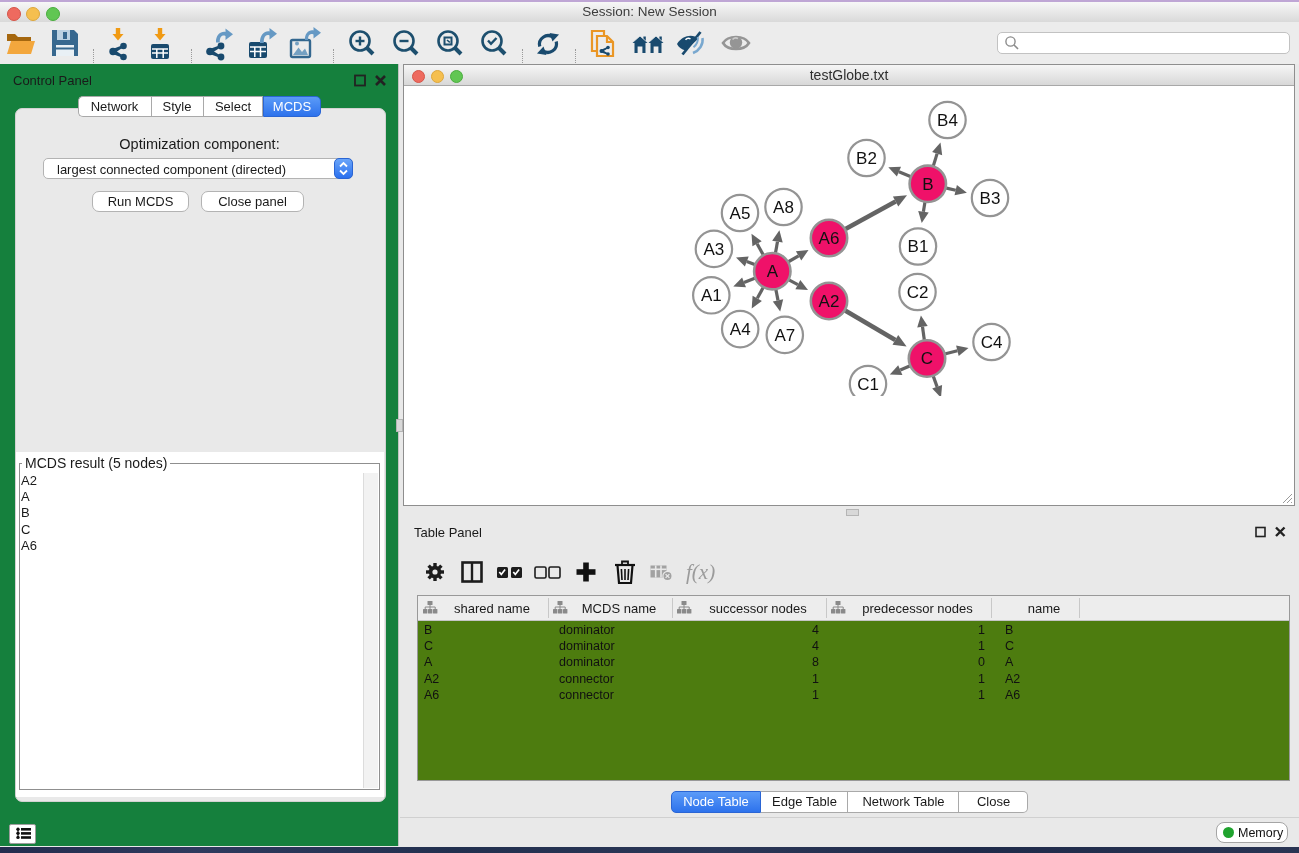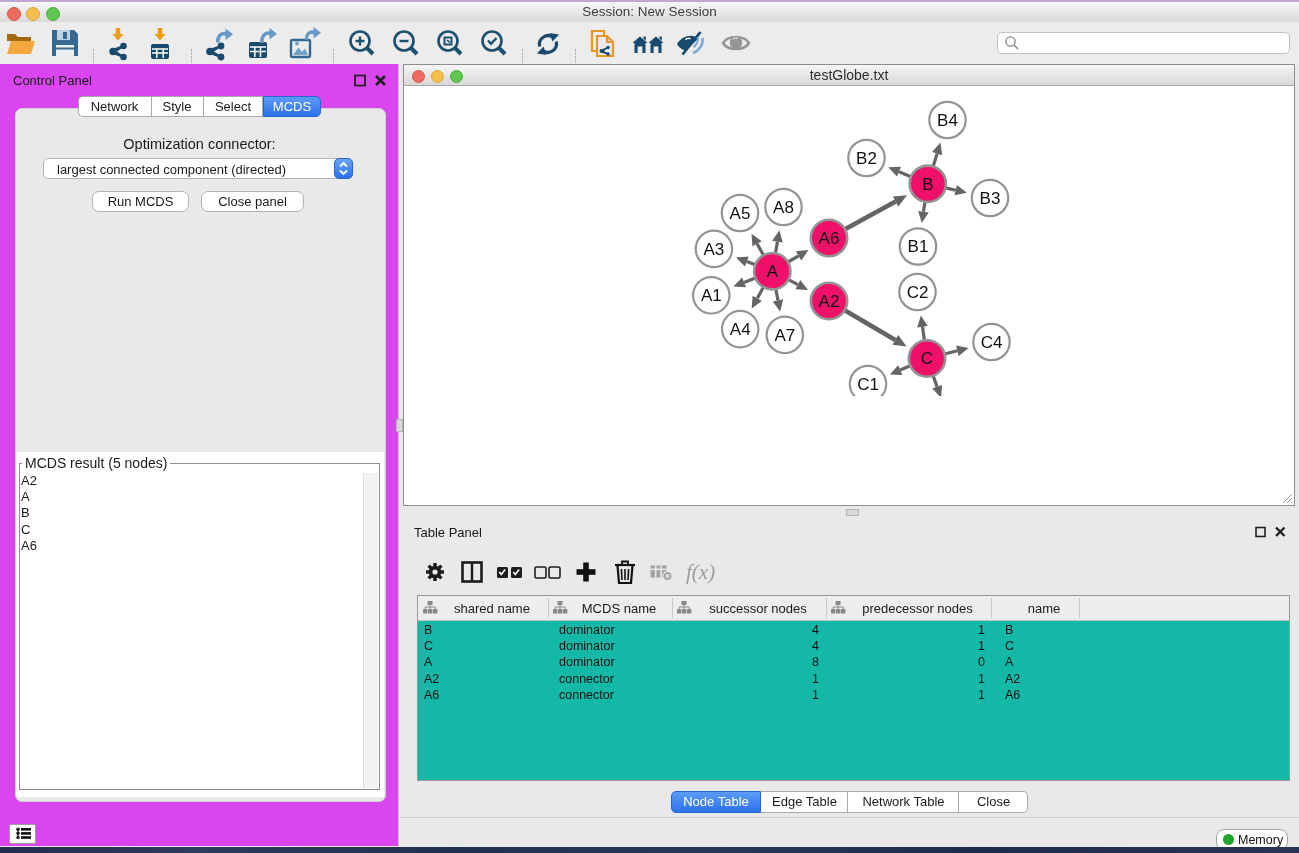--- a/index.html
+++ b/index.html
@@ -177,40 +177,40 @@
 </svg>
 
 <div class="abs" style="left:997px;top:10px;width:291px;height:20px;background:#fff;border:1px solid #c2c2c2;border-radius:5px;">
  <svg width="16" height="16" style="position:absolute;left:6px;top:2px">
   <circle cx="6.5" cy="6.5" r="4.6" fill="none" stroke="#8b8b8b" stroke-width="1.4"></circle>
   <line x1="10" y1="10" x2="14" y2="14" stroke="#8b8b8b" stroke-width="1.6"></line>
  </svg>
 </div>
 </div>
 
-<div class="abs" style="left:0;top:64px;width:399px;height:782px;background:#d946ef;border-right:1px solid #c3c3c3;box-sizing:border-box;">
+<div class="abs" style="left:0;top:64px;width:399px;height:782px;background:#15803d;border-right:1px solid #c3c3c3;box-sizing:border-box;">
  <div class="abs hdr13" style="left:13px;top:9px;">Control Panel</div>
  <svg width="40" height="14" style="position:absolute;left:352px;top:10px">
   <rect x="3" y="1.5" width="10" height="10" fill="none" stroke="#222" stroke-width="1.8"></rect>
   <path d="M24,2 L33,11 M33,2 L24,11" stroke="#222" stroke-width="2.6"></path>
  </svg>
 
  <div class="abs" style="left:15px;top:44px;width:369px;height:692px;border:1px solid #d2d2d2;border-radius:7px;background:#e9e9e9;"></div>
 
  <div class="abs" style="left:78px;top:32px;height:21px;">
   <div class="abs" style="left:0;top:0;width:73px;height:21px;background:#fff;border:1px solid #a9a9a9;border-right:none;border-radius:5px 0 0 5px;box-sizing:border-box;"></div>
   <div class="abs" style="left:73px;top:0;width:52px;height:21px;background:#fff;border:1px solid #a9a9a9;border-right:none;box-sizing:border-box;"></div>
   <div class="abs" style="left:125px;top:0;width:60px;height:21px;background:#fff;border:1px solid #a9a9a9;box-sizing:border-box;"></div>
   <div class="abs" style="left:185px;top:0;width:58px;height:21px;background:linear-gradient(#5b9bf8,#2d72ec);border:1px solid #2a65d4;border-radius:0 5px 5px 0;box-sizing:border-box;"></div>
   <div class="abs tabtxt" style="left:0;top:3px;width:73px;">Network</div>
   <div class="abs tabtxt" style="left:73px;top:3px;width:52px;">Style</div>
   <div class="abs tabtxt" style="left:125px;top:3px;width:60px;">Select</div>
   <div class="abs tabtxt" style="left:185px;top:3px;width:58px;color:#fff;">MCDS</div>
  </div>
- <div class="abs" style="left:0;top:72px;width:399px;text-align:center;font-size:14.5px;color:#1a1a1a;">Optimization connector:</div>
+ <div class="abs" style="left:0;top:72px;width:399px;text-align:center;font-size:14.5px;color:#1a1a1a;">Optimization component:</div>
 
  <div class="abs" style="left:43px;top:94px;width:310px;height:21px;background:#fff;border:1px solid #b3b3b3;border-radius:5px;box-sizing:border-box;">
   <div class="abs hdr13" style="left:13px;top:3px;text-align:center;">largest connected component (directed)</div>
   <div class="abs" style="right:-1px;top:-1px;width:19px;height:21px;background:linear-gradient(#6aa5f9,#2a70ee);border-radius:5px;border:1px solid #2a65d4;box-sizing:border-box;">
    <svg width="17" height="19">
     <path d="M5,7.5 L8.5,4 L12,7.5" fill="none" stroke="#fff" stroke-width="1.8"></path>
     <path d="M5,11.5 L8.5,15 L12,11.5" fill="none" stroke="#fff" stroke-width="1.8"></path>
    </svg>
   </div>
  </div>
@@ -403,21 +403,21 @@
           <line x1="-4.3" y1="-6.5" x2="-4.3" y2="5.5"></line>
           <line x1="1" y1="-6.5" x2="1" y2="5.5"></line>
         </g>
    <circle cx="7.5" cy="4" r="4.6" fill="#a2a2a2" stroke="#e9e9e9" stroke-width="1.2"></circle>
    <path d="M5.6,2.1 L9.4,5.9 M9.4,2.1 L5.6,5.9" stroke="#e9e9e9" stroke-width="1.3"></path>
   </g>
 
   <text x="272" y="24" font-family="Liberation Serif,serif" font-style="italic" font-size="21" fill="#9b9b9b">f(x)</text>
  </svg>
 
- <div class="abs" style="left:17px;top:78px;width:873px;height:186px;background:#14b8a6;border:1px solid #999;box-sizing:border-box;">
+ <div class="abs" style="left:17px;top:78px;width:873px;height:186px;background:#4d7c0f;border:1px solid #999;box-sizing:border-box;">
   <div class="abs" style="left:0;top:0;width:871px;height:24px;background:#ededed;border-bottom:1px solid #c4c4c4;"></div>
 <svg width="15" height="13" style="position:absolute;left:5px;top:5px">
 <g fill="#8a8a8a">
           <rect x="4.5" y="0" width="5" height="4" rx="0.5"></rect>
 <rect x="0" y="8" width="4.4" height="4.5" rx="0.5"></rect>
           <rect x="5" y="8" width="4.4" height="4.5" rx="0.5"></rect>
           <rect x="10" y="8" width="4.4" height="4.5" rx="0.5"></rect>
         </g>
 <g stroke="#8a8a8a" stroke-width="1">
           <path d="M7,4 L7,8 M2.2,8 L2.2,6 L12.2,6 L12.2,8" fill="none"></path>
@@ -499,19 +499,19 @@
   <div class="abs" style="left:177px;top:0;width:111px;height:22px;background:#fff;border:1px solid #a9a9a9;border-left:none;box-sizing:border-box;"></div>
   <div class="abs" style="left:288px;top:0;width:69px;height:22px;background:#fff;border:1px solid #a9a9a9;border-left:none;border-radius:0 5px 5px 0;box-sizing:border-box;"></div>
   <div class="abs tabtxt" style="left:0;top:3px;width:90px;color:#fff;">Node Table</div>
   <div class="abs tabtxt" style="left:90px;top:3px;width:87px;">Edge Table</div>
   <div class="abs tabtxt" style="left:177px;top:3px;width:111px;">Network Table</div>
   <div class="abs tabtxt" style="left:288px;top:3px;width:69px;">Close</div>
  </div>
 
  <div class="abs" style="left:0;top:300px;width:899px;height:1px;background:#d0d0d0;"></div>
 
- <div class="abs" style="left:816px;top:305px;width:72px;height:21px;background:#fff;border:1px solid #a5a5a5;border-radius:8px;box-sizing:border-box;margin-top:7px;">
+ <div class="abs" style="left:816px;top:305px;width:72px;height:21px;background:#fff;border:1px solid #a5a5a5;border-radius:8px;box-sizing:border-box;">
   <div class="abs" style="left:6px;top:4px;width:11px;height:11px;border-radius:50%;background:#1fa32e;"></div>
   <div class="abs t12" style="left:21px;top:3px;">Memory</div>
  </div>
 </div>
 
 <div class="abs" style="left:0;top:847px;width:1299px;height:6px;background:linear-gradient(90deg,#232c4e,#2e3a5e 15%,#22304f 35%,#2b3757 55%,#1f2b4a 75%,#293453);"></div>
 
 </body></html>

